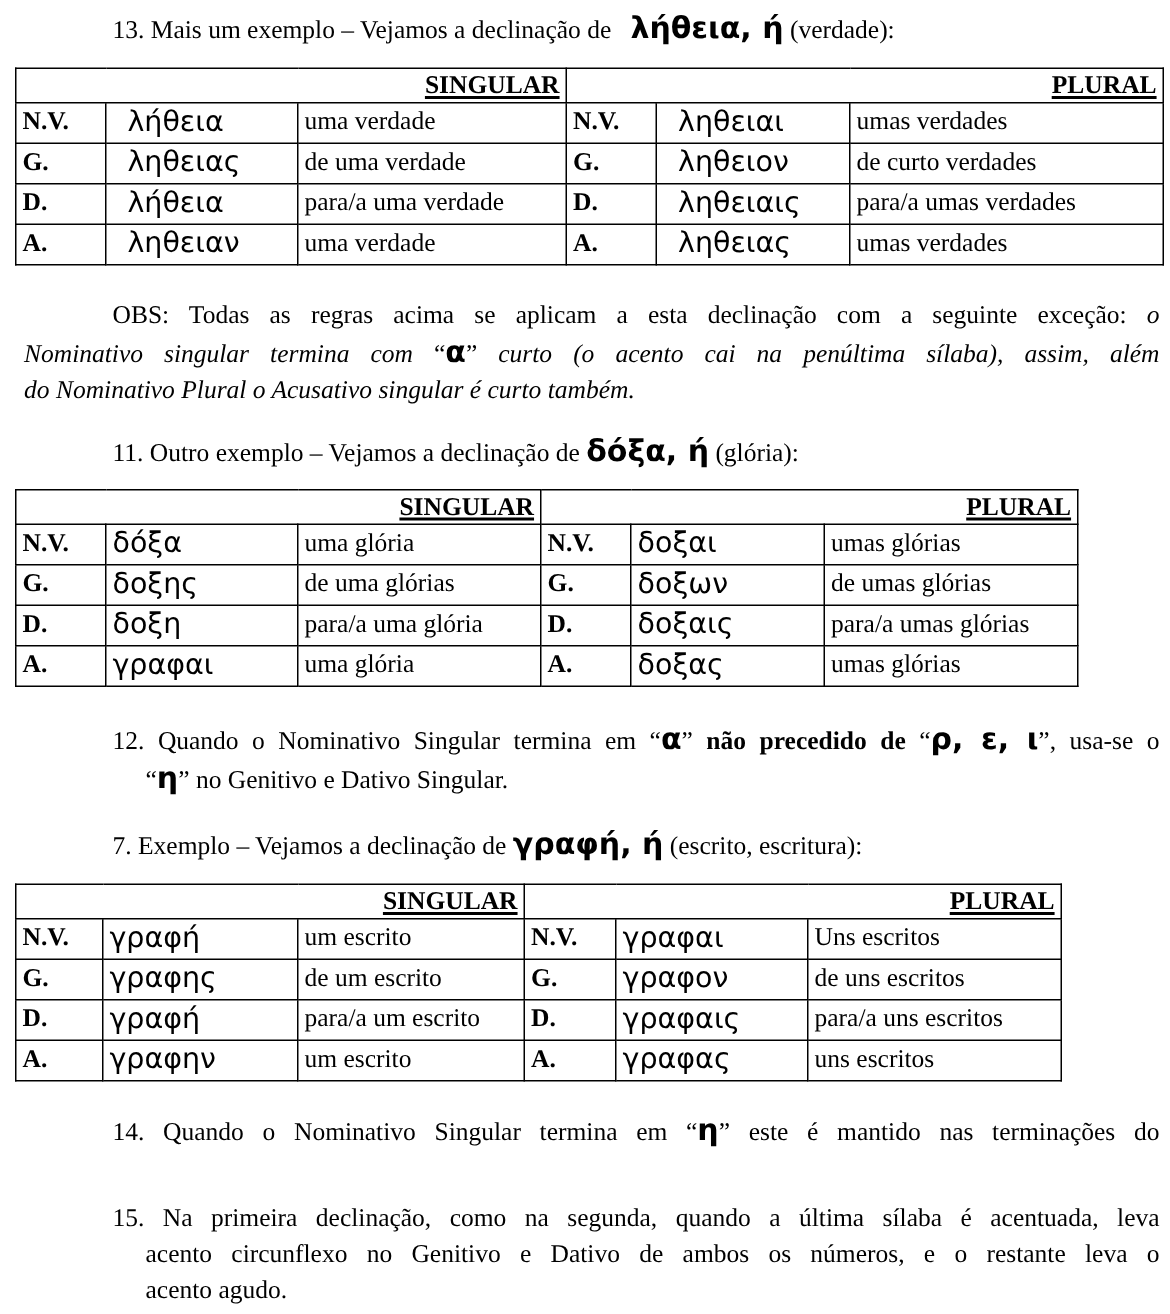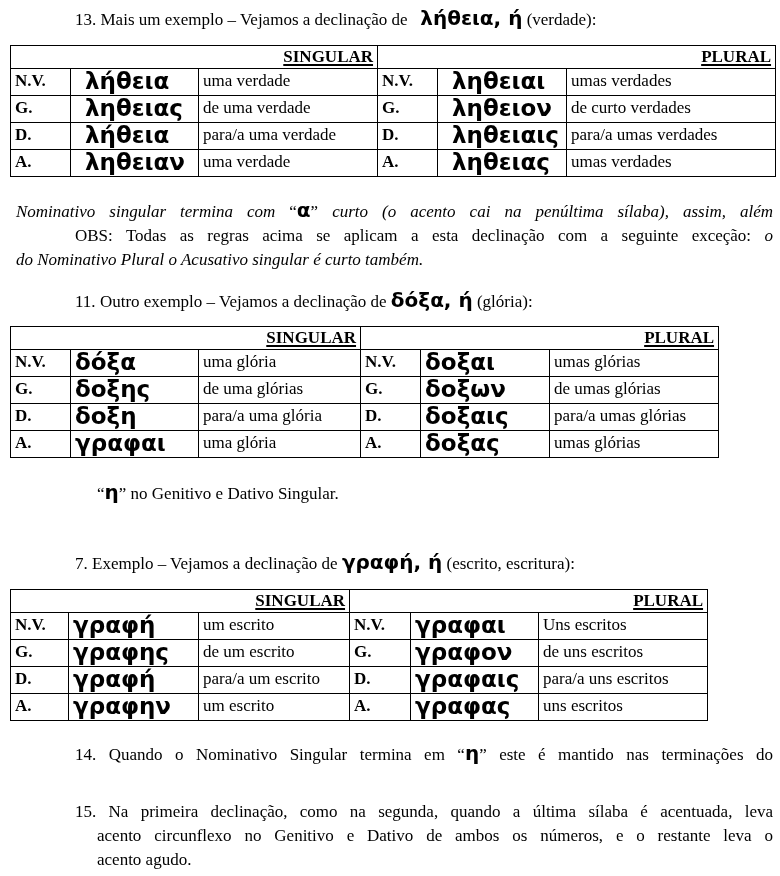--- a/index.html
+++ b/index.html
@@ -18,21 +18,21 @@
   }
   table.decl td {
     border: 1.3px solid #000; padding: 0 4px; height: 26px; line-height: 24px;
     vertical-align: top; white-space: nowrap; overflow: hidden;
   }
   table.decl tr.hdr td {
     font-weight: bold; text-align: right; height: 22px; line-height: 22px;
   }
   table.decl tr.hdr td span { text-decoration: underline; text-decoration-thickness: 2px; text-underline-offset: 2px; }
   td.case { font-weight: bold; }
-  td.gk { font-family: "DejaVu Sans", sans-serif; font-size: 23px; font-weight: bold; }
+  td.gk { font-family: "DejaVu Sans", sans-serif; font-size: 19px; }
   .italic { font-style: italic; }
   .bold { font-weight: bold; }
 </style>
 </head>
 <body>
 
 <div class="para" style="top:6px;">
   <span>13.</span>
   <span>Mais um exemplo – Vejamos a declinação de </span><span>&nbsp;&nbsp;</span><span class="greek">λήθεια, ή</span><span> (verdade):</span>
 </div>
@@ -80,25 +80,25 @@
     <td class="gk" style="padding-left:14px">ληθειαν</td>
     <td>uma verdade</td>
     <td class="case">A.</td>
     <td class="gk" style="padding-left:14px">ληθειας</td>
     <td>umas verdades</td>
   </tr>
 </tbody>
   </table>
 
 <div class="wrap" style="left:16px; top:198px; width:757px;">
+  <span class="line" style="padding-left:59px;">
+    <span>OBS: Todas as regras acima se aplicam a esta declinação com a seguinte exceção: </span><span class="italic">o</span>
+  </span>
   <span class="line italic">
     <span>Nominativo singular termina com </span><span style="font-style:normal">“</span><span class="greek" style="font-style:normal">α</span><span style="font-style:normal">”</span><span> curto (o acento cai na penúltima sílaba), assim, além</span>
-  </span>
-  <span class="line" style="padding-left:59px;">
-    <span>OBS: Todas as regras acima se aplicam a esta declinação com a seguinte exceção: </span><span class="italic">o</span>
   </span>
   <span class="line last italic">do Nominativo Plural o Acusativo singular é curto também.</span>
 </div>
 
 <div class="para" style="top:288px;">
   <span>11.</span>
   <span>Outro exemplo – Vejamos a declinação de </span><span class="greek">δόξα, ή</span><span> (glória):</span>
 </div>
 
 <table class="decl" style="left:10px; top:326px; width:708px;">
@@ -144,20 +144,24 @@
     <td class="gk">γραφαι</td>
     <td>uma glória</td>
     <td class="case">A.</td>
     <td class="gk">δοξας</td>
     <td>umas glórias</td>
   </tr>
 </tbody>
   </table>
 
 <div class="wrap" style="left:75px; top:480px; width:698px;">
+  <span class="line">
+    <span>12.</span>
+    <span>Quando o Nominativo Singular termina em “</span><span class="greek">α</span><span>” </span><span class="bold">não precedido de</span><span> “</span><span class="greek">ρ, ε, ι</span><span>”, usa-se o</span>
+  </span>
   <span class="line last" style="padding-left:22px;">
     <span>“</span><span class="greek">η</span><span>” no Genitivo e Dativo Singular.</span>
   </span>
 </div>
 
 <div class="para" style="top:550px;">
   <span>7.</span>
   <span>Exemplo – Vejamos a declinação de </span><span class="greek">γραφή, ή</span><span> (escrito, escritura):</span>
 </div>
 

